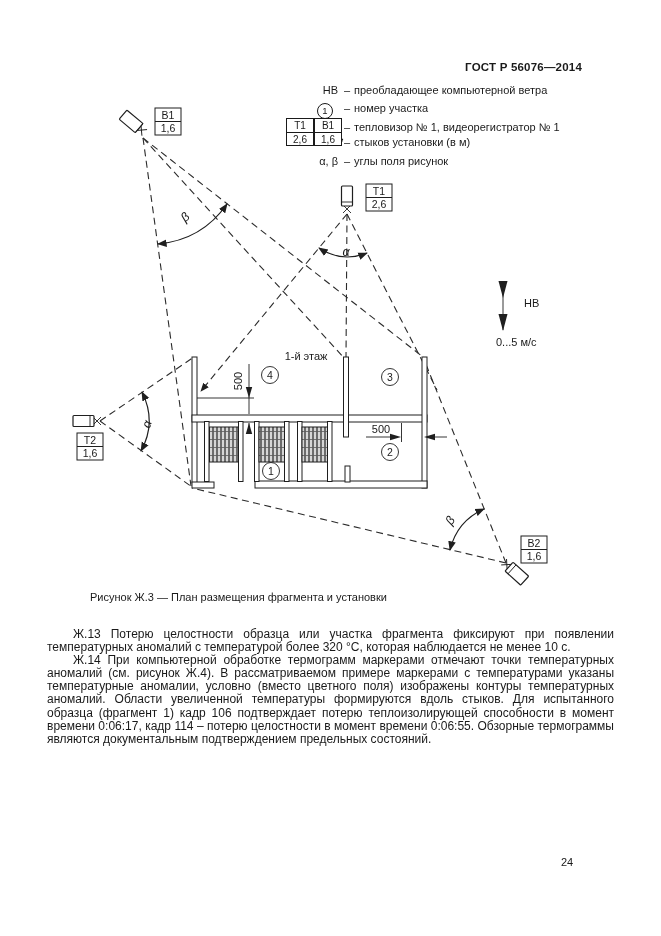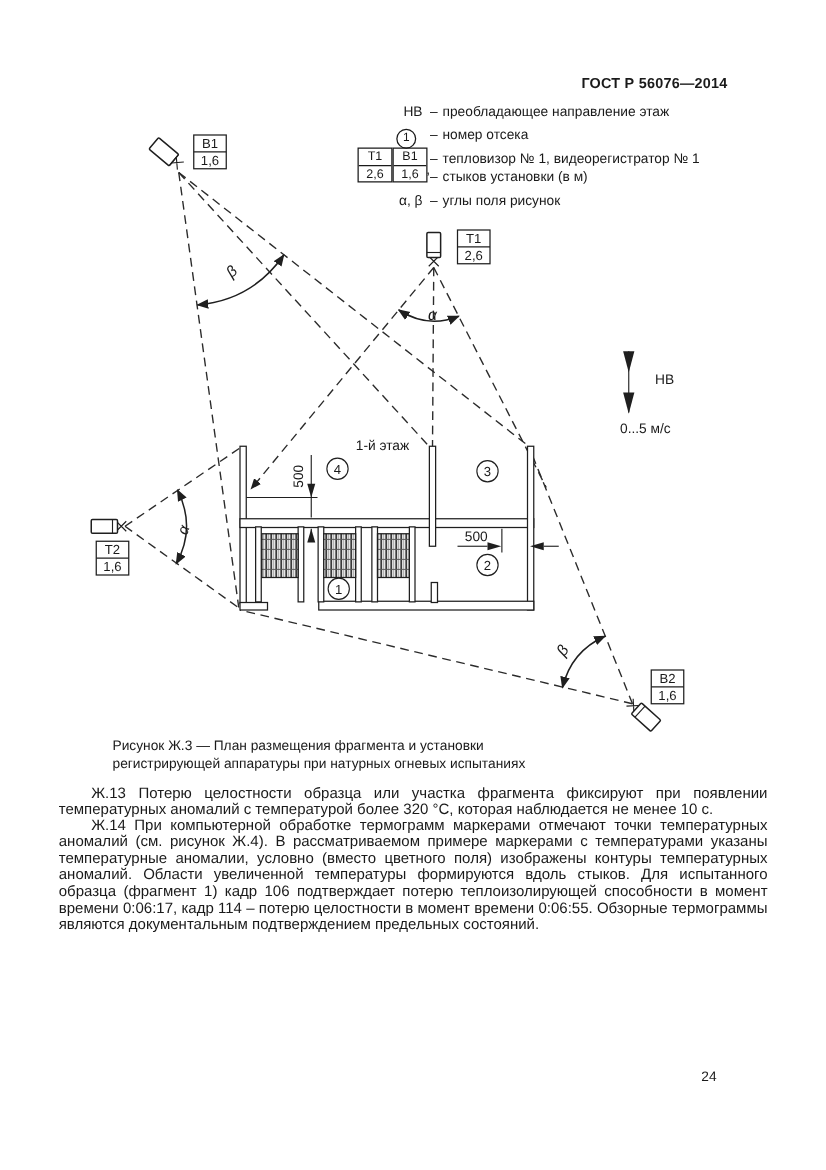--- a/index.html
+++ b/index.html
@@ -44,26 +44,26 @@
 <body>
 
 <div id="page">
 
   <div id="std-header" class="abs">ГОСТ Р 56076—2014</div>
 
   <div id="legend" class="abs">
     <div class="lg-row" style="top:0;">
       <span class="lg-sym">НВ</span>
       <span class="lg-dash">–</span>
-      <span class="lg-txt">преобладающее направление этаж</span>
+      <span class="lg-txt">преобладающее компьютерной ветра</span>
     </div>
     <div class="lg-row" style="top:18px;">
       <span class="lg-circle" style="top:1px;">1</span>
       <span class="lg-dash">–</span>
-      <span class="lg-txt">номер отсека</span>
+      <span class="lg-txt">номер участка</span>
     </div>
     <div class="lg-box" style="left:6px;top:34px;">
       <div>Т1</div>
       <div>2,6</div>
     </div>
     <div class="lg-box" style="left:34px;top:34px;">
       <div>В1</div>
       <div>1,6</div>
     </div>
     <span class="lg-comma">,</span>
@@ -222,21 +222,20 @@
         <rect class="wall" x="521" y="536" width="26" height="27"></rect>
         <line x1="521" y1="549.5" x2="547" y2="549.5" stroke-width="1"></line>
         <text class="t10" x="534" y="546.5" text-anchor="middle" stroke="none">В2</text>
         <text class="t10" x="534" y="560" text-anchor="middle" stroke="none">1,6</text>
       </g>
     </g>
   </svg>
 
   <div id="caption" class="abs">
     <div>Рисунок Ж.3 — План размещения фрагмента и установки</div>
-    <div>регистрирующей аппаратуры при натурных огневых испытаниях</div>
   </div>
 
   <div id="body-text" class="abs">
     <p>Ж.13 Потерю целостности образца или участка фрагмента фиксируют при появлении температурных аномалий с температурой более 320 °С, которая наблюдается не менее 10 с.</p>
     <p>Ж.14 При компьютерной обработке термограмм маркерами отмечают точки температурных аномалий (см. рисунок Ж.4). В рассматриваемом примере маркерами с температурами указаны температурные аномалии, условно (вместо цветного поля) изображены контуры температурных аномалий. Области увеличенной температуры формируются вдоль стыков. Для испытанного образца (фрагмент 1) кадр 106 подтверждает потерю теплоизолирующей способности в момент времени 0:06:17, кадр 114 – потерю целостности в момент времени 0:06:55. Обзорные термограммы являются документальным подтверждением предельных состояний.</p>
   </div>
 
   <div id="page-num" class="abs">24</div>
 
 </div>

